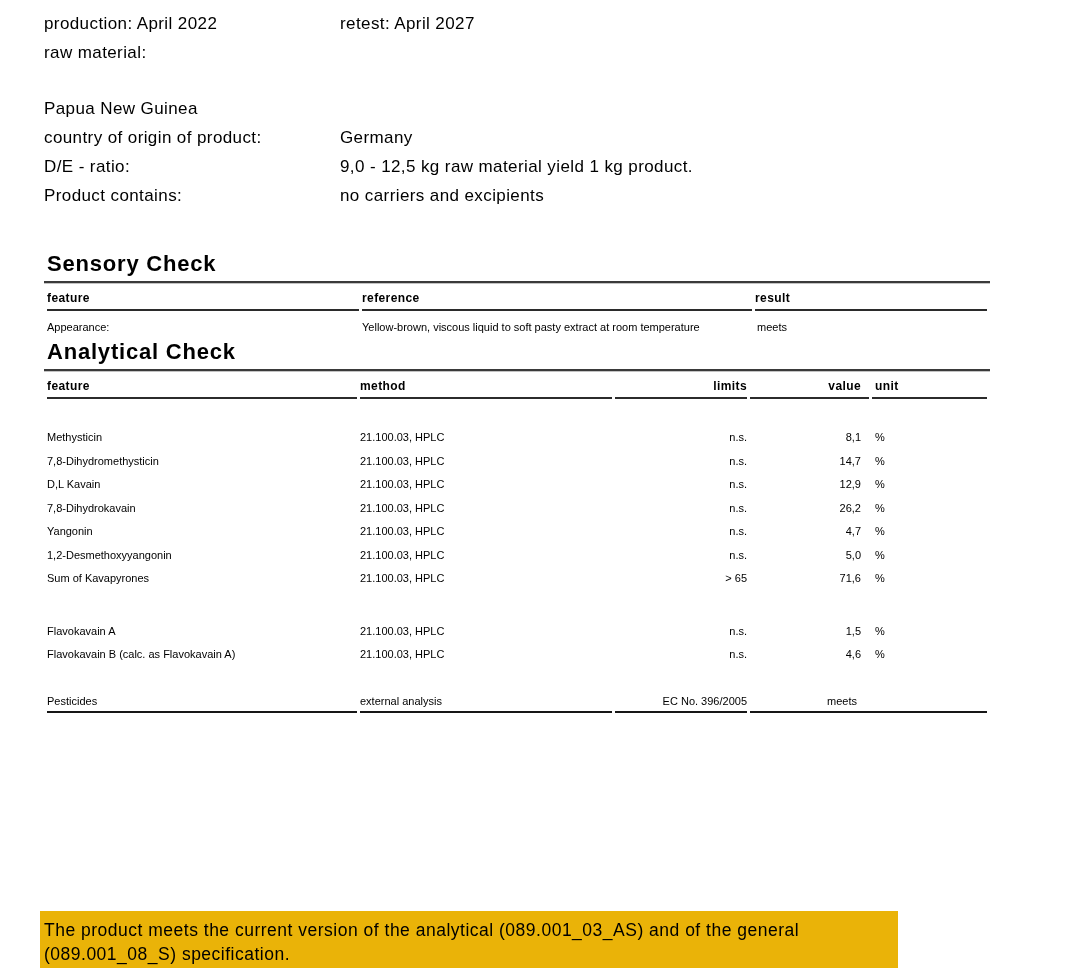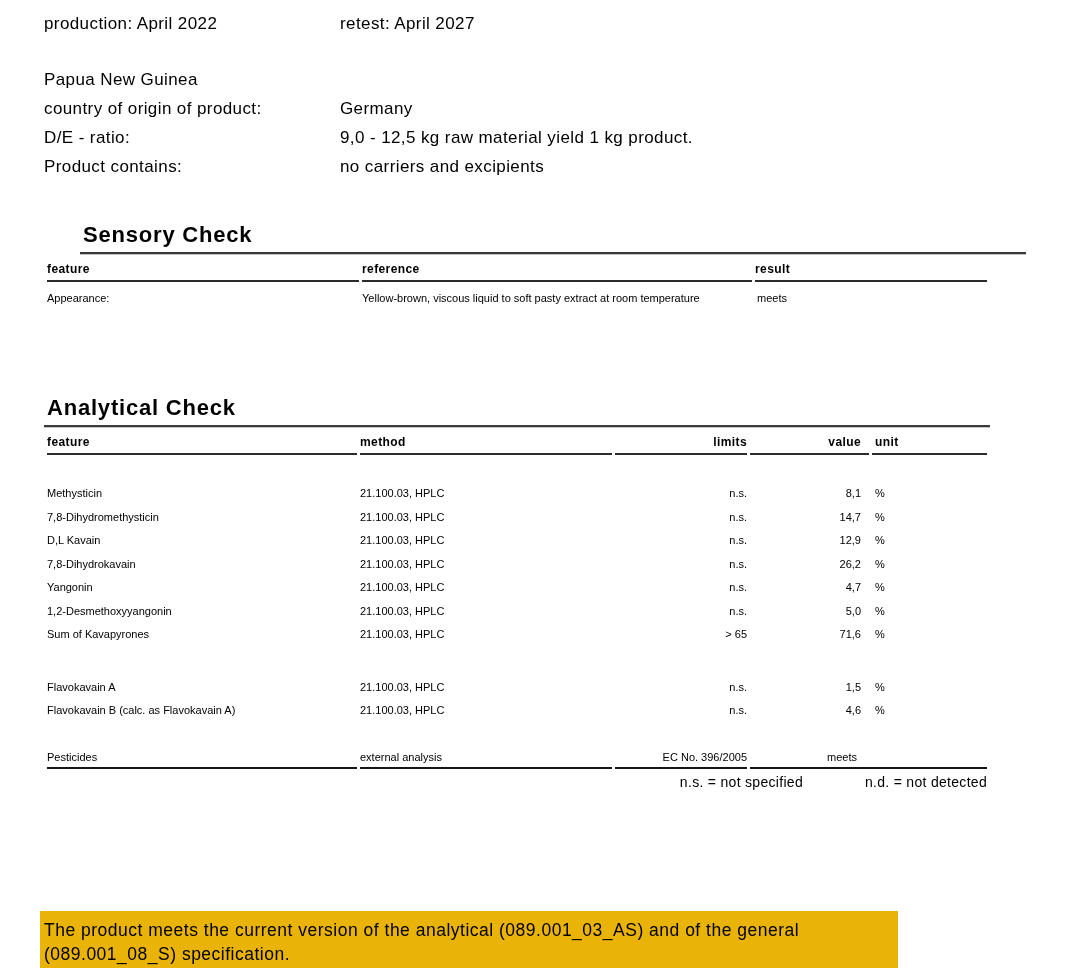--- a/index.html
+++ b/index.html
@@ -29,22 +29,22 @@
   .info-gap { height: 27px; }
 
   
   .section-title {
     font-size: 22px; font-weight: bold; letter-spacing: 0.8px;
     padding: 0 0 4px 3px;
     border-bottom: 2px solid #3a3a3a;
     box-shadow: 0 1px 0 0 #c3c3c3;
     width: 946px;
   }
-  .title-sensory { margin-top: 41px; margin-left: 36px; }
-  .title-analytical { margin-top: 85px; }
+  .title-sensory { margin-top: 41px; }
+  .title-analytical { }
 
   
   table {
     border-collapse: separate;
     border-spacing: 3px 0;
     table-layout: fixed;
     width: 946px;
     margin-top: 1px;
   }
   th {
@@ -116,20 +116,21 @@
 
 <div class="page">
   <div class="content">
 
     <div class="info-block">
       <div class="info-row">
         <span class="info-label">production: April 2022</span>
         <span class="info-value">retest: April 2027</span>
       </div>
       <div class="info-row">
+        <span class="info-label">raw material:</span>
       </div>
       <div class="info-gap"></div>
       <div class="info-row">
         <span class="info-value">Papua New Guinea</span>
       </div>
       <div class="info-row">
         <span class="info-label">country of origin of product:</span>
         <span class="info-value">Germany</span>
       </div>
       <div class="info-row">
@@ -254,23 +255,19 @@
           </tr>
       <tr class="last-row">
         <td>Pesticides</td>
         <td>external analysis</td>
         <td class="num">EC No. 396/2005</td>
         <td class="meets" colspan="2">meets</td>
       </tr>
     </tbody>
       </table>
 
-    <div class="footnotes">
-      <span class="fn-ns">n.s. = not specified</span>
-      <span class="fn-nd">n.d. = not detected</span>
-    </div>
 
   </div>
 
   <div class="footer-note">
     <p>The product meets the current version of the analytical (089.001_03_AS) and of the general (089.001_08_S) specification.</p>
   </div>
 </div>
 
 </body></html>

